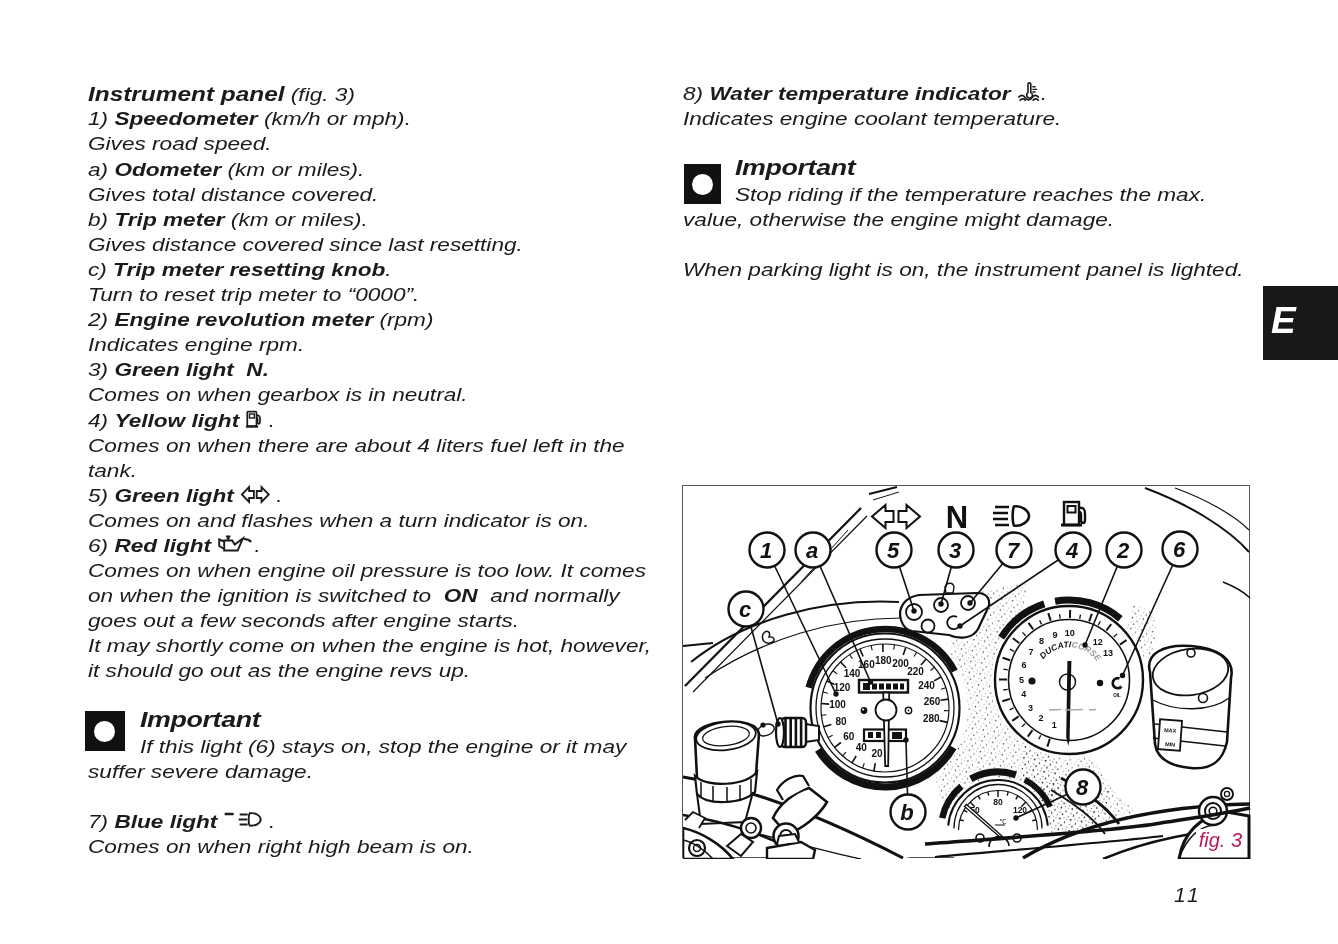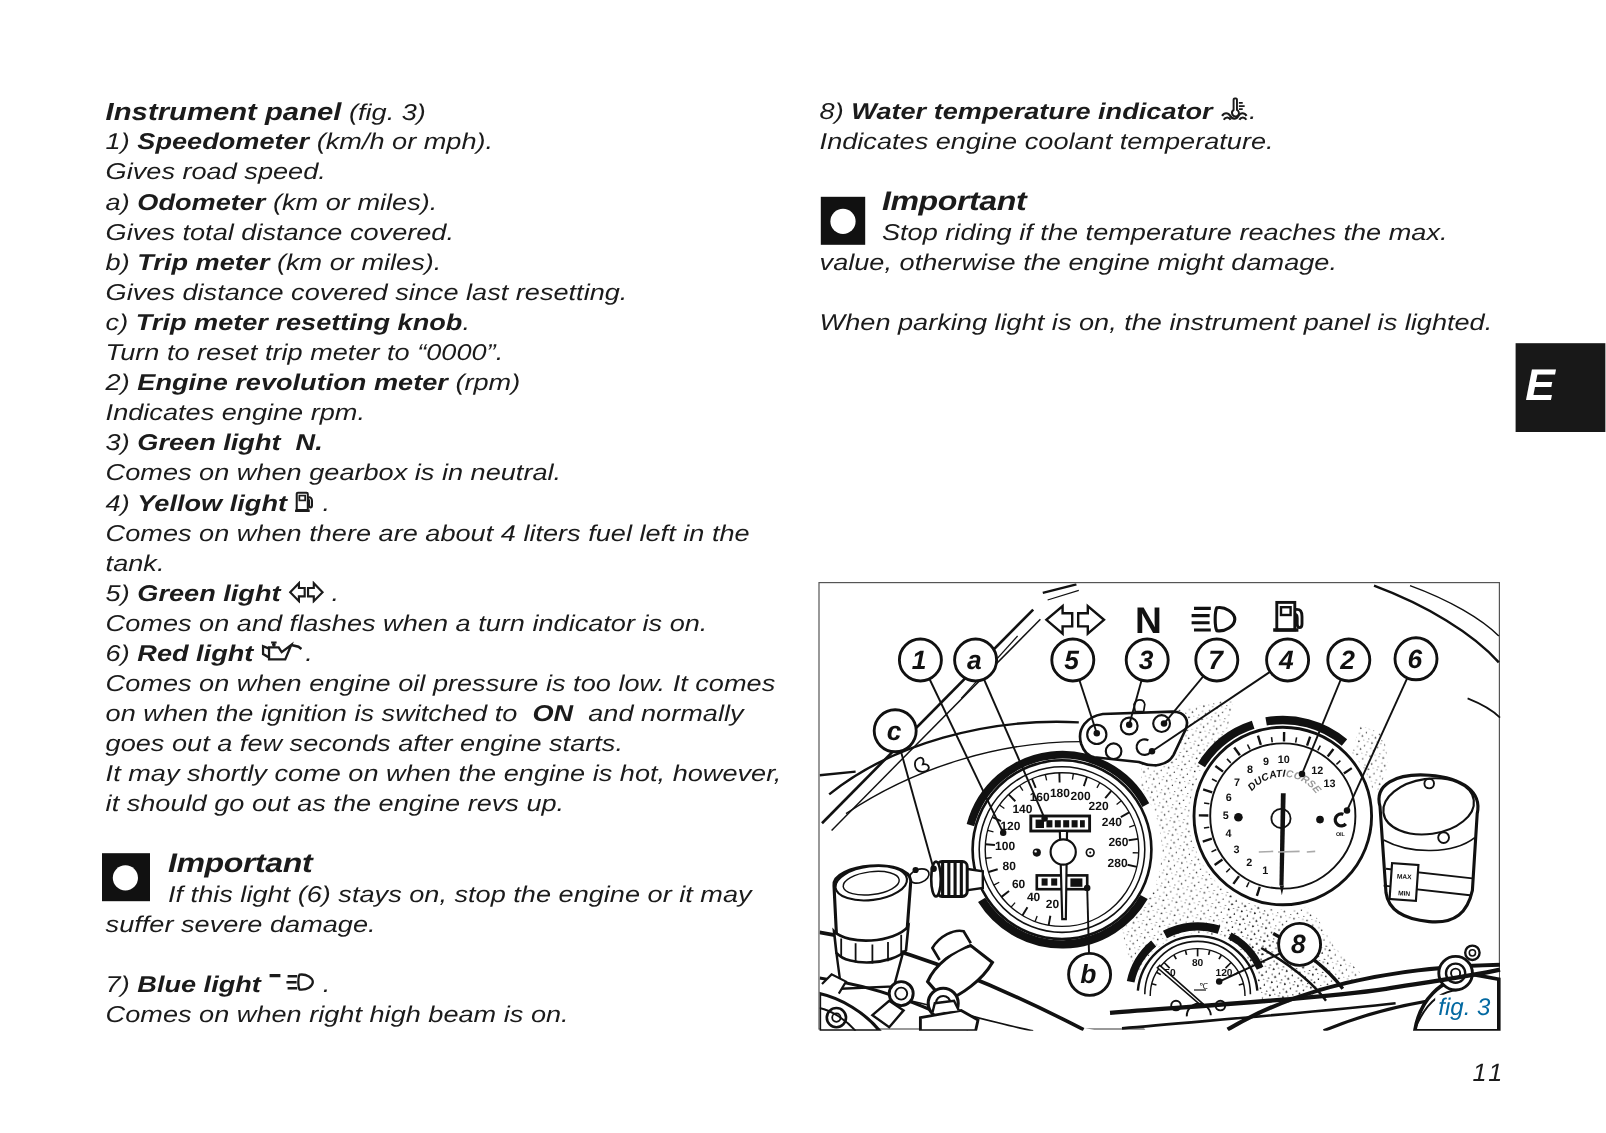--- a/index.html
+++ b/index.html
@@ -13,22 +13,22 @@
 .ii svg { display:block; }
 #colL { position:absolute; left:88px; top:81.3px; transform:scaleX(1.19); transform-origin:0 0; }
 #colR { position:absolute; left:683px; top:81.3px; transform:scaleX(1.19); transform-origin:0 0; }
 #impL { position:absolute; left:85px; top:711px; width:39.5px; height:39.5px; background:#111; }
 #impR { position:absolute; left:684px; top:164px; width:37px; height:39.5px; background:#111; }
 .impdot { position:absolute; left:50%; top:52%; width:21px; height:21px; margin:-10.5px 0 0 -10.5px; border-radius:50%; background:#fff; }
 #etab { position:absolute; left:1263px; top:286px; width:75px; height:74px; background:#181818; }
 #etab span { position:absolute; left:8px; top:14px; font-size:37px; font-weight:bold; font-style:italic; color:#fff; }
 #fig { position:absolute; left:682px; top:485px; width:568px; height:373px; border:1px solid #555; }
 #fig svg { position:absolute; left:0; top:0; }
-#figlbl { position:absolute; right:4px; bottom:5px; font-size:20px; font-style:italic; color:#0369a1; background:#fff; padding:0 3px; }
-#pageno { position:absolute; left:1227px; top:883px; font-size:21px; font-style:italic; letter-spacing:3px; }
+#figlbl { position:absolute; right:4px; bottom:5px; font-size:20px; font-style:italic; color:#be185d; background:#fff; padding:0 3px; }
+#pageno { position:absolute; left:1174px; top:883px; font-size:21px; font-style:italic; letter-spacing:3px; }
 </style></head>
 <body>
 <div id="colL">
 <div class="ln"><span class="h"><b>Instrument panel</b></span> (fig. 3)</div>
 <div class="ln">1) <b>Speedometer</b> (km/h or mph).</div>
 <div class="ln">Gives road speed.</div>
 <div class="ln">a) <b>Odometer</b> (km or miles).</div>
 <div class="ln">Gives total distance covered.</div>
 <div class="ln">b) <b>Trip meter</b> (km or miles).</div>
 <div class="ln">Gives distance covered since last resetting.</div>

